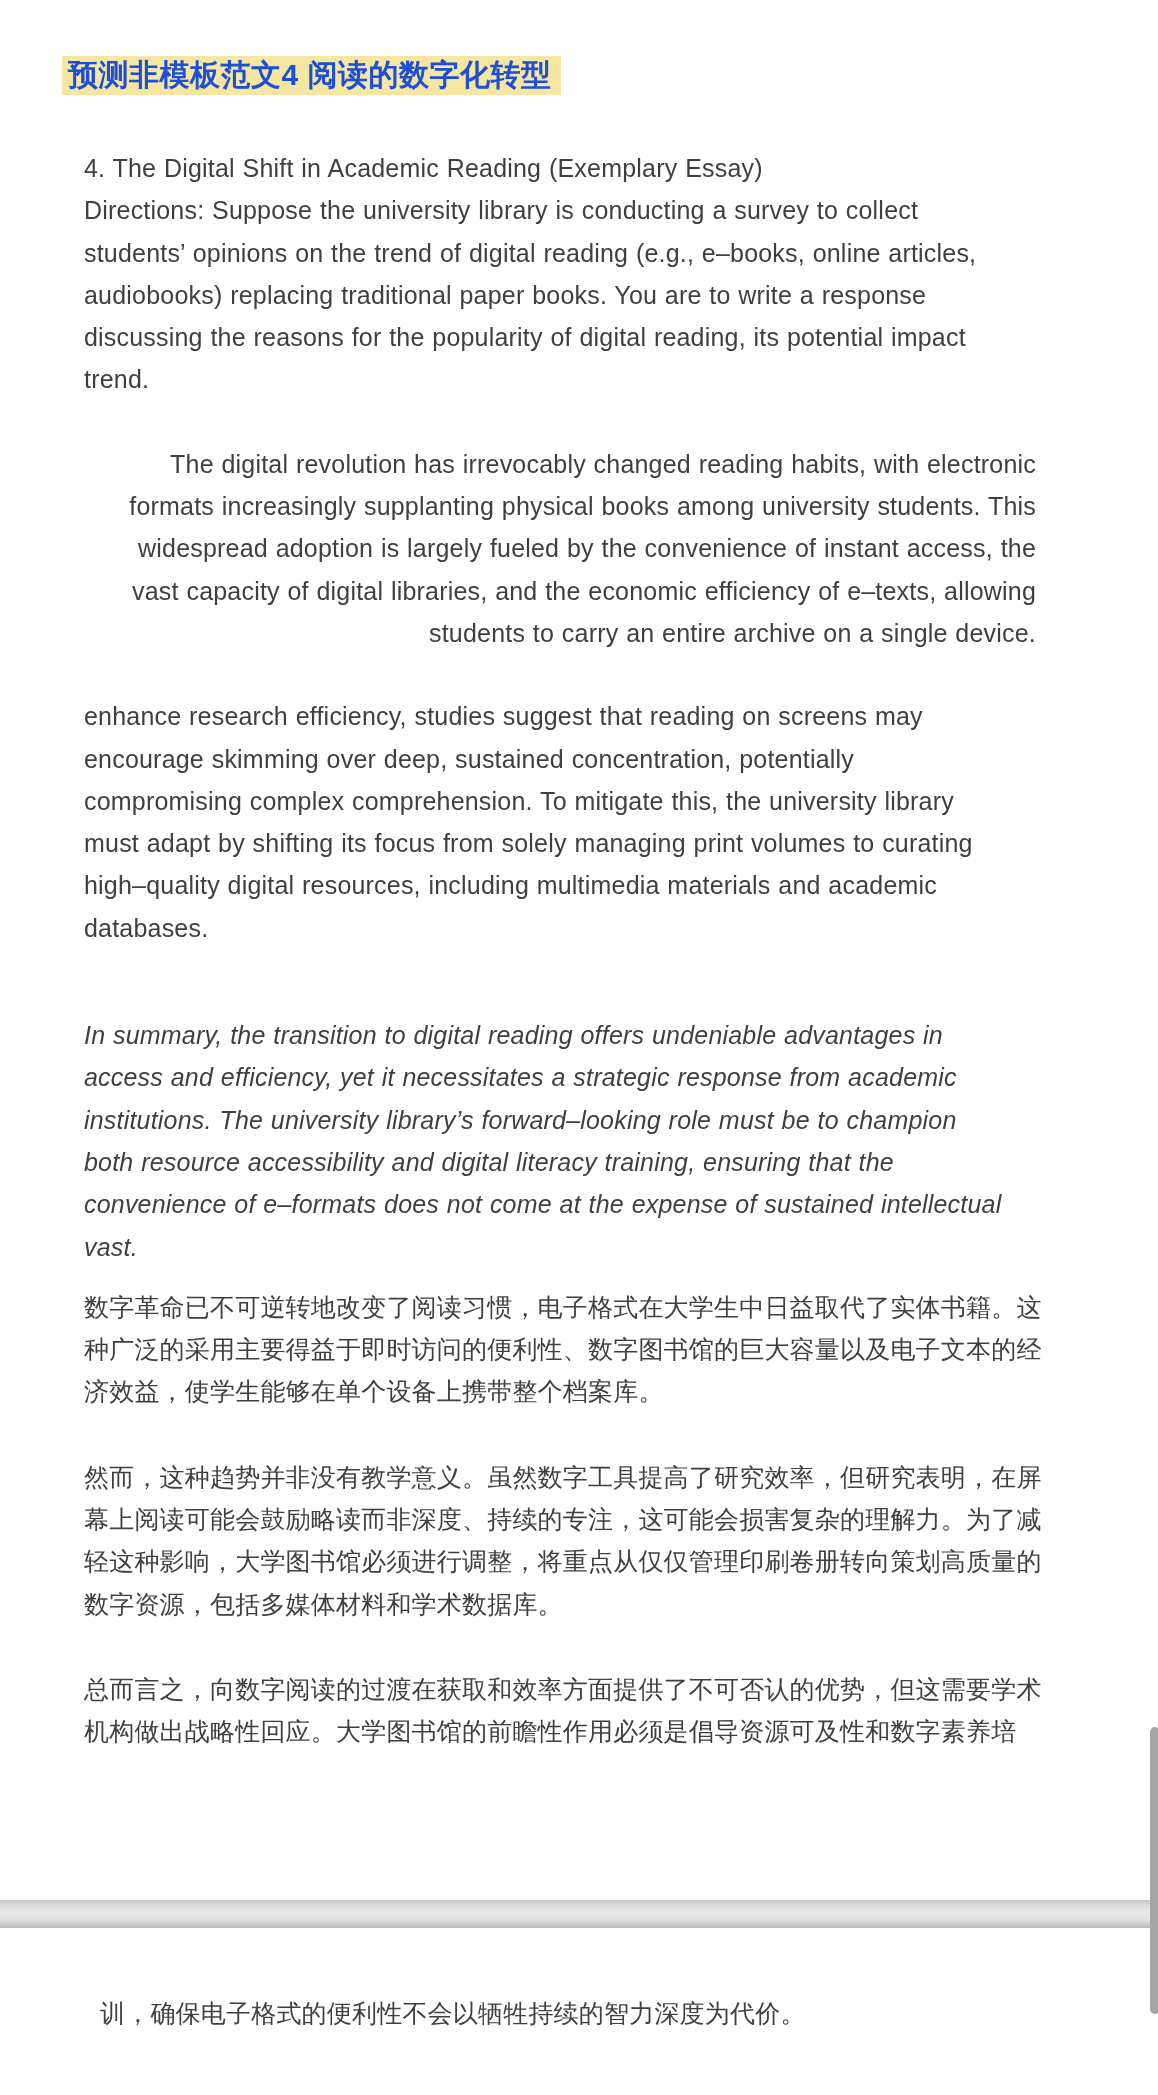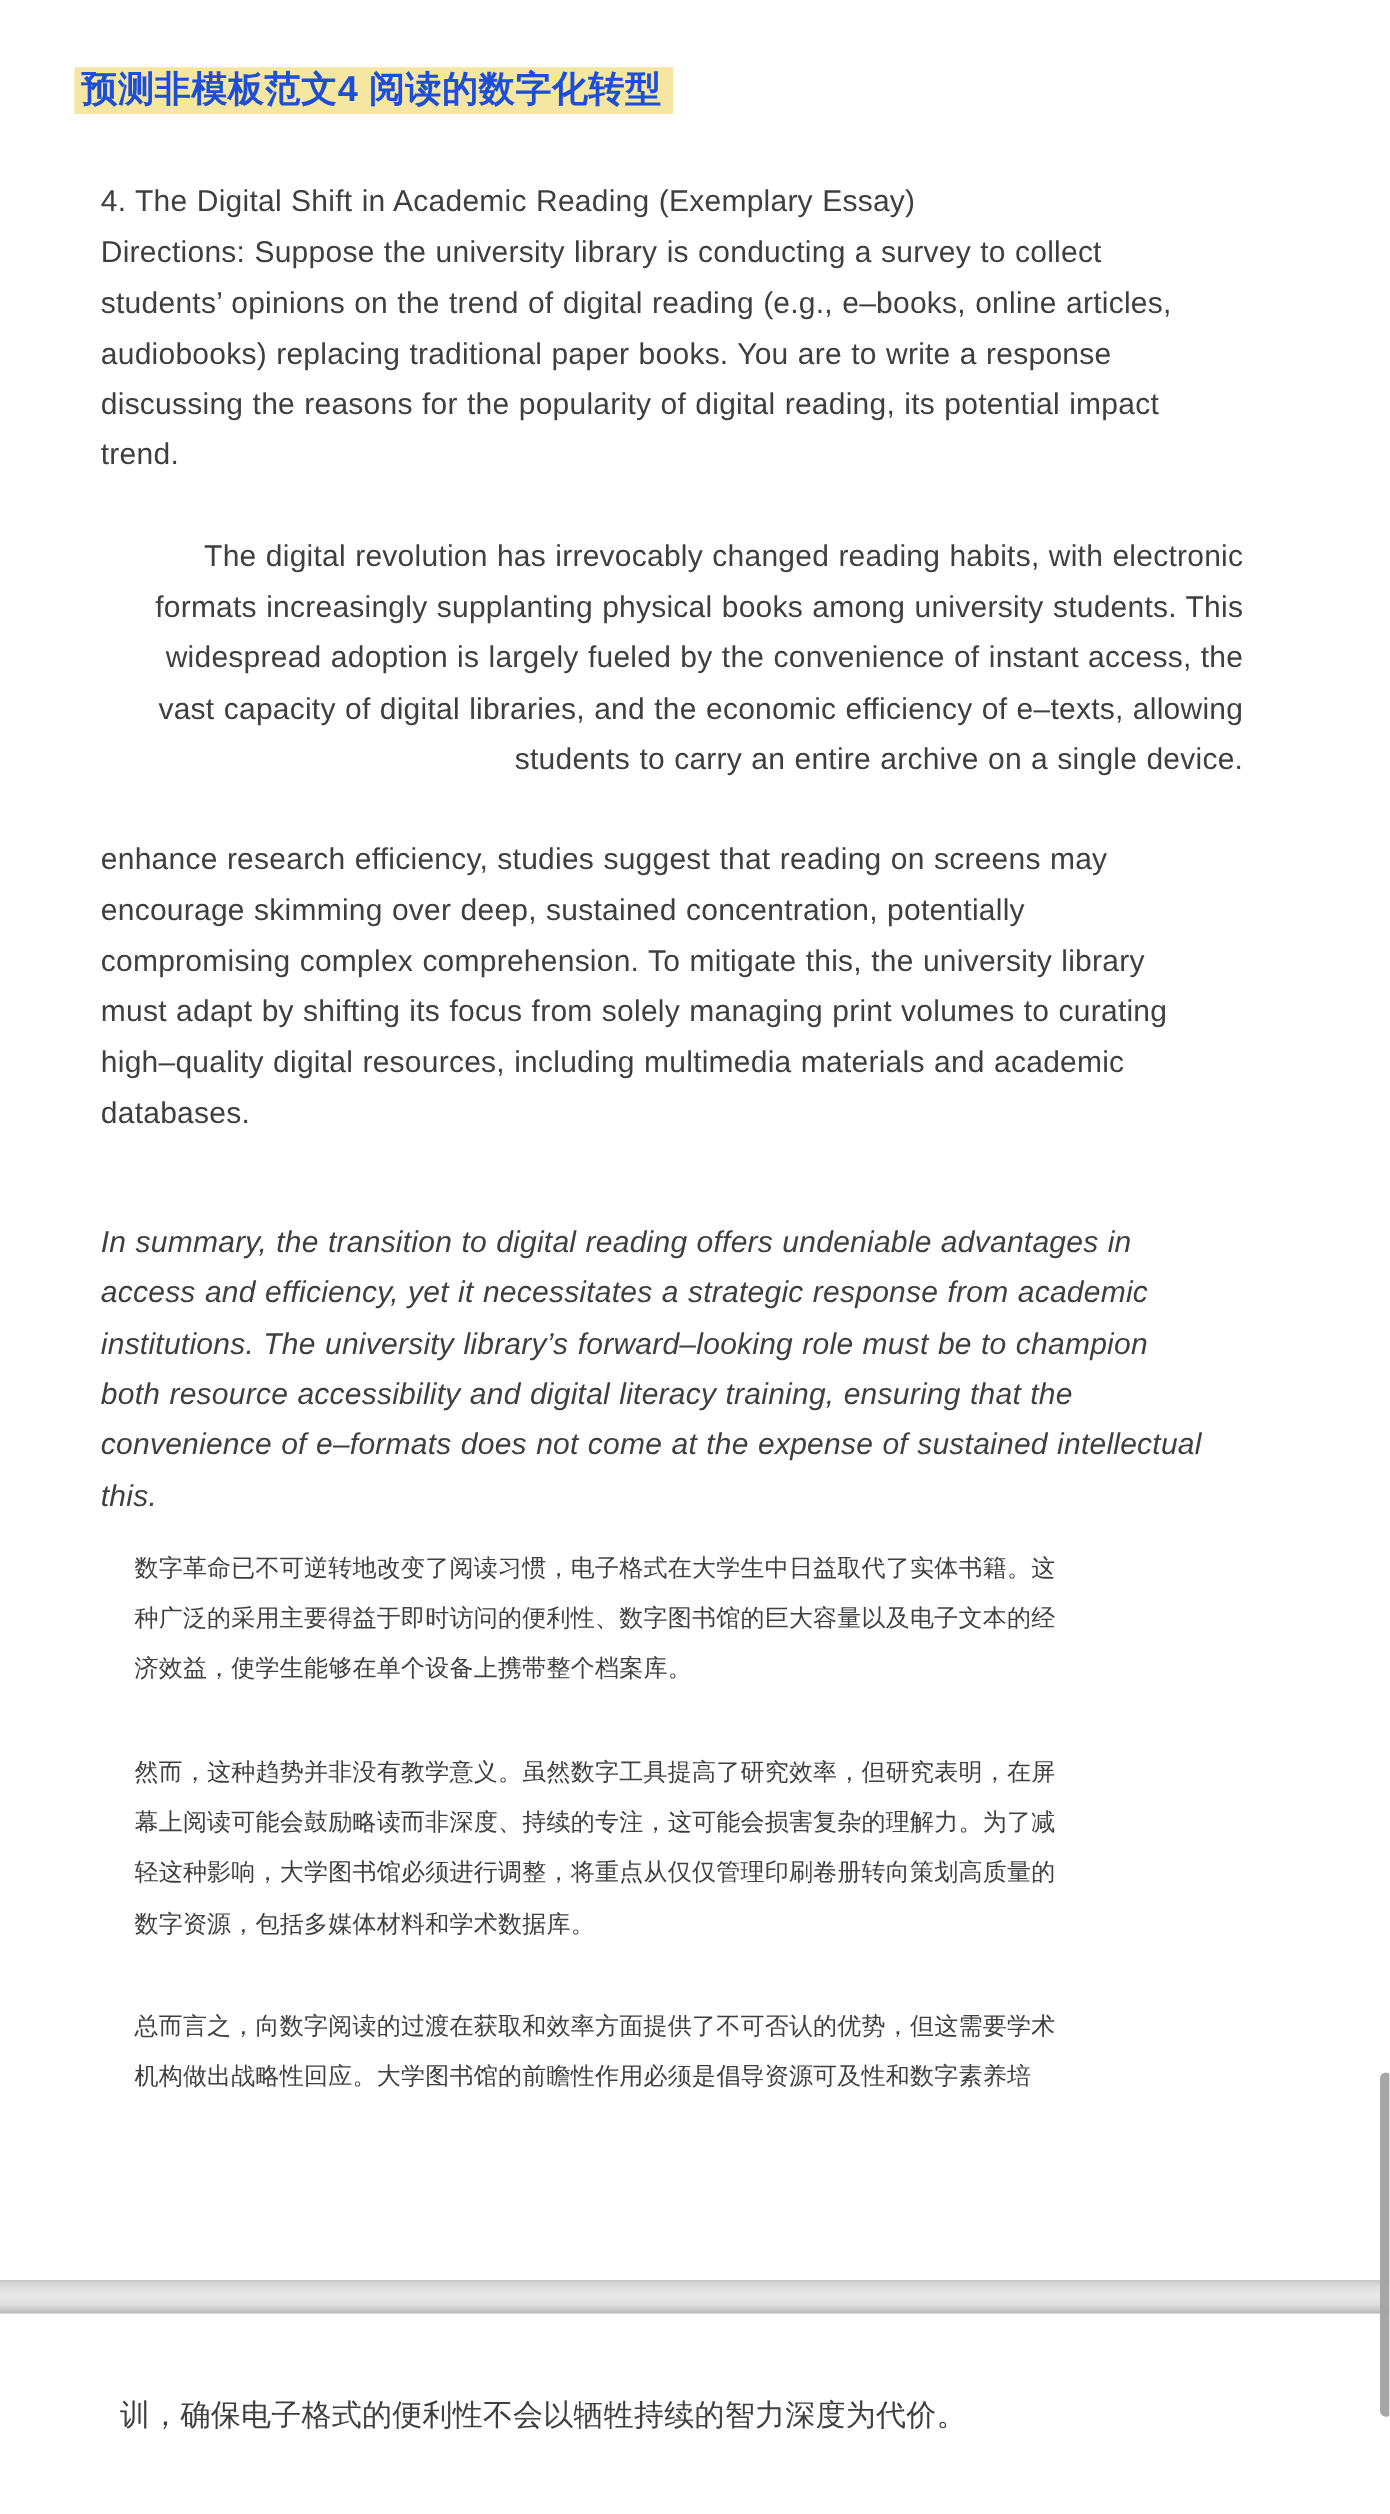--- a/index.html
+++ b/index.html
@@ -37,23 +37,22 @@
     height:42.3px;
     line-height:42.3px;
     white-space:nowrap;
   }
   .en .line{
     font-size:25px;
     letter-spacing:0.2px;
     word-spacing:0.6px;
   }
   .zh .line{
-    font-size:20px;
+    font-size:25px;
     letter-spacing:0.2px;
-    margin-left:28px;
   }
   .page-separator{
     position:absolute;left:0;top:1900px;
     width:1158px;height:28px;
     background:linear-gradient(to bottom,
       #c6c6c6 0%, #dcdcdc 18%, #e8e8e8 45%,
       #e0e0e0 72%, #b9b9b9 100%);
   }
   .page2-line{
     position:absolute;left:100px;top:1992px;
@@ -106,21 +105,21 @@
       <div class="line">high–quality digital resources, including multimedia materials and academic</div>
       <div class="line">databases.</div>
     </div>
 
     <div class="para en p4">
       <div class="line">In summary, the transition to digital reading offers undeniable advantages in</div>
       <div class="line">access and efficiency, yet it necessitates a strategic response from academic</div>
       <div class="line">institutions. The university library’s forward–looking role must be to champion</div>
       <div class="line">both resource accessibility and digital literacy training, ensuring that the</div>
       <div class="line">convenience of e–formats does not come at the expense of sustained intellectual</div>
-      <div class="line">this.</div>
+      <div class="line">vast.</div>
     </div>
 
     <div class="para zh p5">
       <div class="line">数字革命已不可逆转地改变了阅读习惯，电子格式在大学生中日益取代了实体书籍。这</div>
       <div class="line">种广泛的采用主要得益于即时访问的便利性、数字图书馆的巨大容量以及电子文本的经</div>
       <div class="line">济效益，使学生能够在单个设备上携带整个档案库。</div>
     </div>
 
     <div class="para zh p6">
       <div class="line">然而，这种趋势并非没有教学意义。虽然数字工具提高了研究效率，但研究表明，在屏</div>

